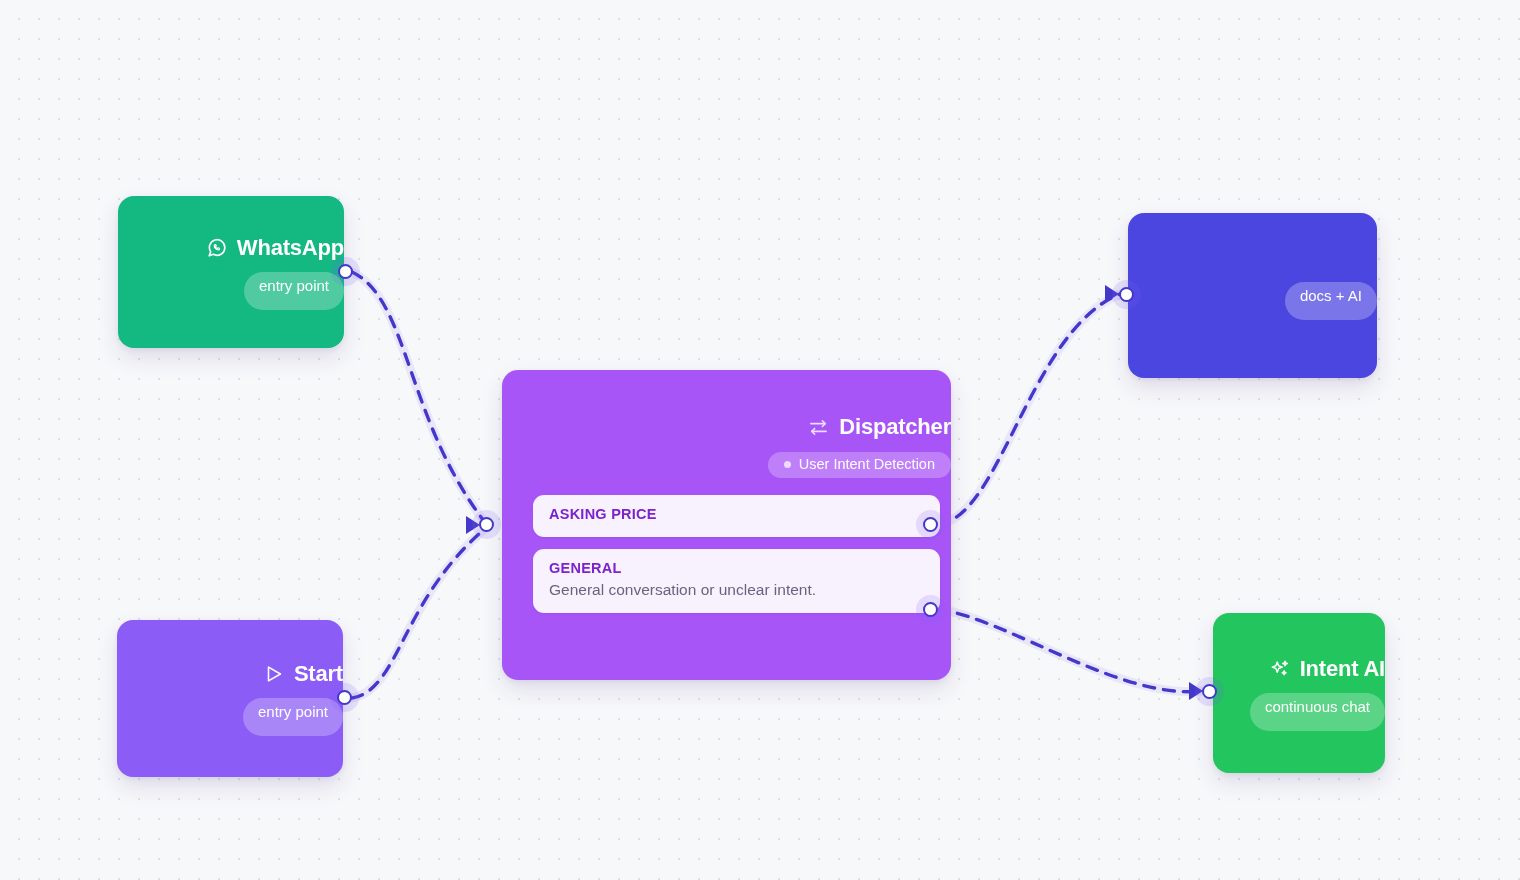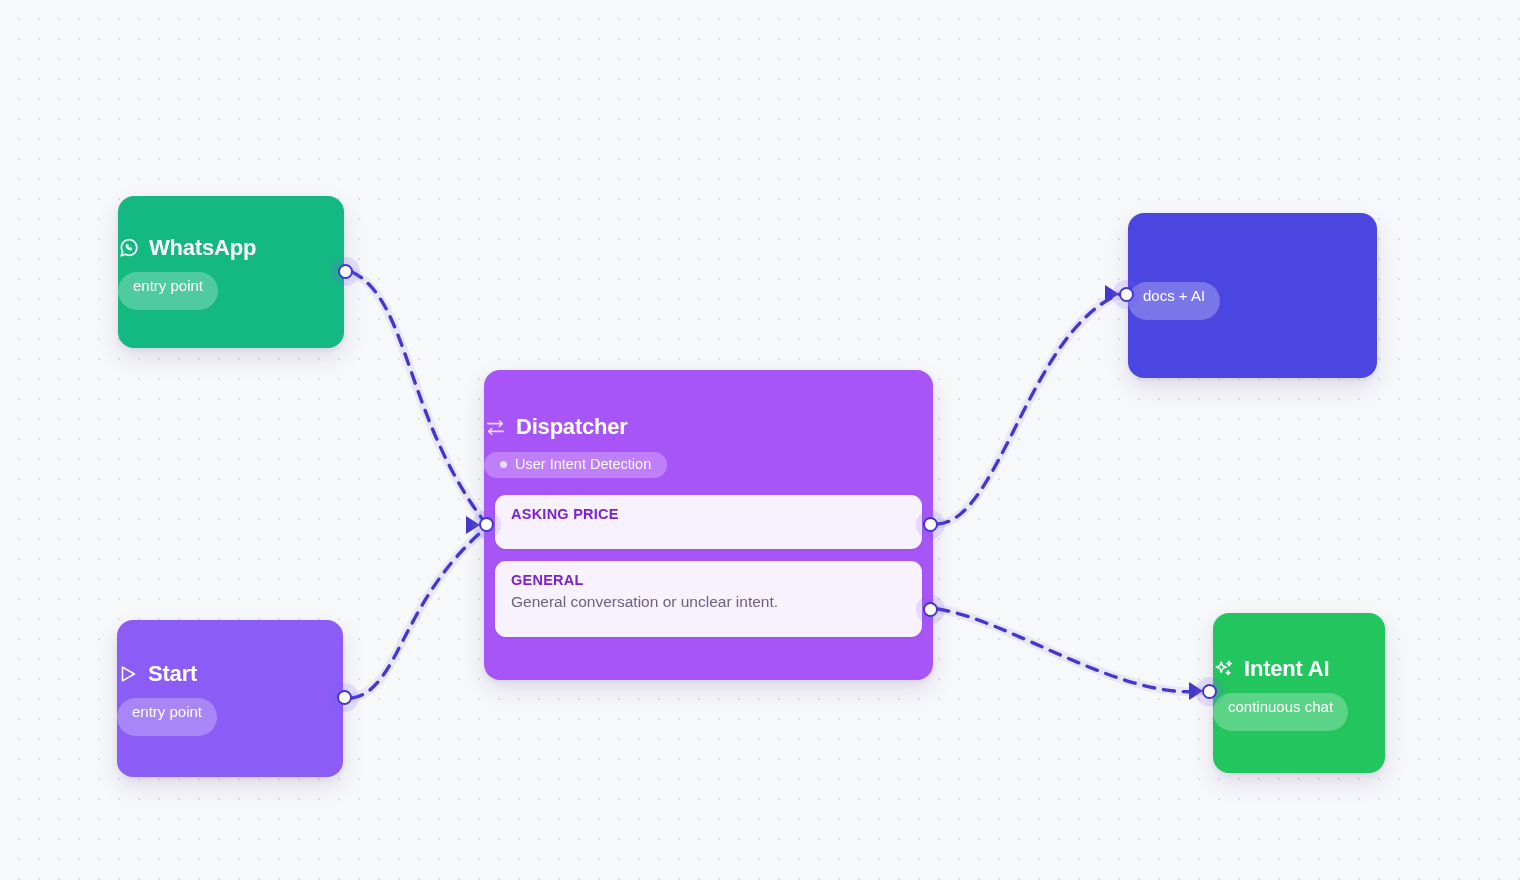--- a/index.html
+++ b/index.html
@@ -25,21 +25,21 @@
     width:1520px; height:880px;
     pointer-events:none;
   }
 
   
   .node {
     position:absolute;
     border-radius:16px;
     display:flex;
     flex-direction:column;
-    align-items:flex-start;
+    align-items:flex-end;
     justify-content:center;
     box-shadow:0 10px 22px rgba(60,40,120,.13), 0 2px 5px rgba(60,40,120,.07);
   }
 
   .node-title {
     display:flex;
     align-items:center;
     gap:9px;
     color:#ffffff;
     font-size:22px;
@@ -72,21 +72,21 @@
     left:1128px; top:213px; width:249px; height:165px;
     background:#4c46e0;
   }
   #node-general-ai {
     left:1213px; top:613px; width:172px; height:160px;
     background:#22c55e;
   }
 
   
   #node-dispatcher {
-    left:484px; top:370px; width:449px; height:310px;
+    left:502px; top:370px; width:449px; height:310px;
     background:#a855f7;
     justify-content:flex-start;
     padding-top:44px;
   }
   #node-dispatcher .badge {
     background:rgba(255,255,255,.25);
     display:flex; align-items:center; gap:8px;
     margin-top:12px;
     font-size:14.5px;
     padding:4px 16px 6px;
@@ -101,22 +101,23 @@
     margin-top:17px;
     width:100%;
     padding:0 11px;
     display:flex;
     flex-direction:column;
     gap:12px;
   }
   .intent-row {
     background:#f8f1fe;
     border-radius:11px;
-    padding:10px 16px 24px;
+    padding:10px 16px 12px;
     box-shadow:0 1px 3px rgba(80,40,140,.10);
+    margin-left:20px;
   }
   .intent-key {
     font-size:14.5px;
     font-weight:bold;
     color:#7c22ce;
     letter-spacing:.25px;
     line-height:1.35;
   }
   .intent-desc {
     font-size:15.5px;

